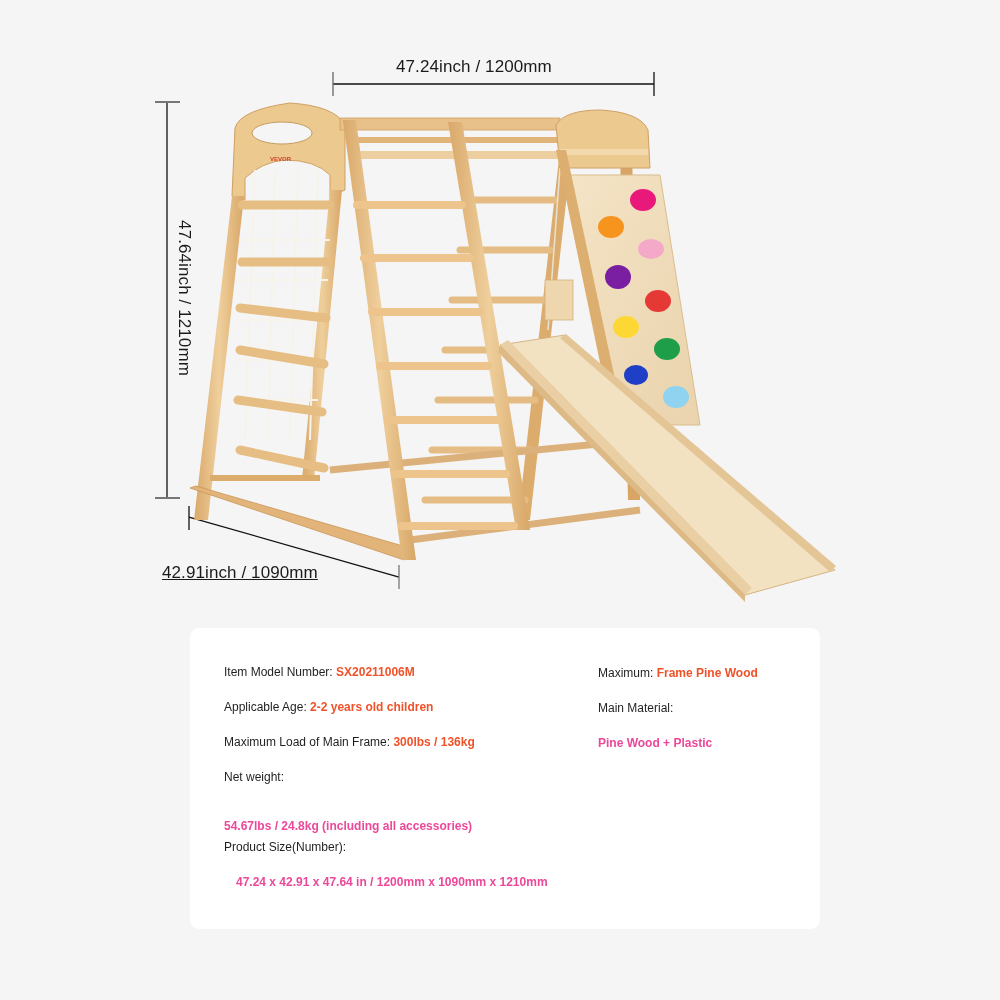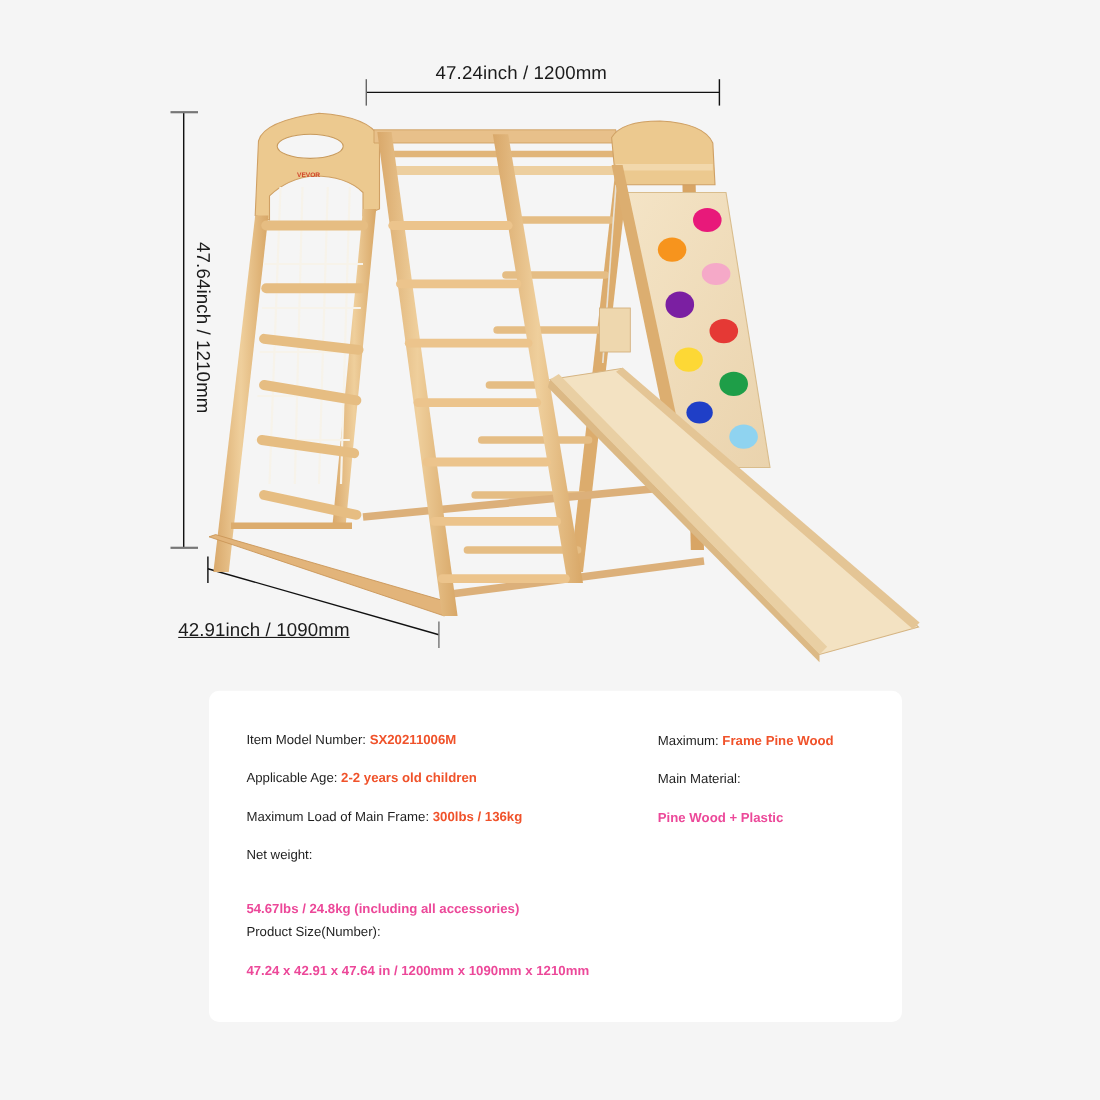--- a/index.html
+++ b/index.html
@@ -183,20 +183,20 @@
   </div>
   <div class="spec-line" style="left:34px; top:72px;">
     <span>Applicable Age: </span><span class="val">2-2 years old children</span>
   </div>
   <div class="spec-line" style="left:34px; top:107px;">
     <span>Maximum Load of Main Frame: </span><span class="val">300lbs / 136kg</span>
   </div>
   <div class="spec-line" style="left:34px; top:142px;">Net weight:</div>
   <div class="spec-line value-only" style="left:34px; top:177px;margin-top:14px;">54.67lbs / 24.8kg (including all accessories)</div>
   <div class="spec-line" style="left:34px; top:212px;">Product Size(Number):</div>
-  <div class="spec-line value-only" style="left:34px; top:247px;text-align:center;">47.24 x 42.91 x 47.64 in / 1200mm x 1090mm x 1210mm</div>
+  <div class="spec-line value-only" style="left:46px; top:247px;text-align:center;">47.24 x 42.91 x 47.64 in / 1200mm x 1090mm x 1210mm</div>
 
   <div class="spec-line" style="left:408px; top:38px;">
     <span>Maximum: </span><span class="val">Frame Pine Wood</span>
   </div>
   <div class="spec-line" style="left:408px; top:73px;">Main Material:</div>
   <div class="spec-line value-only" style="left:408px; top:108px;">Pine Wood + Plastic</div>
 </div>
 
 </body></html>

